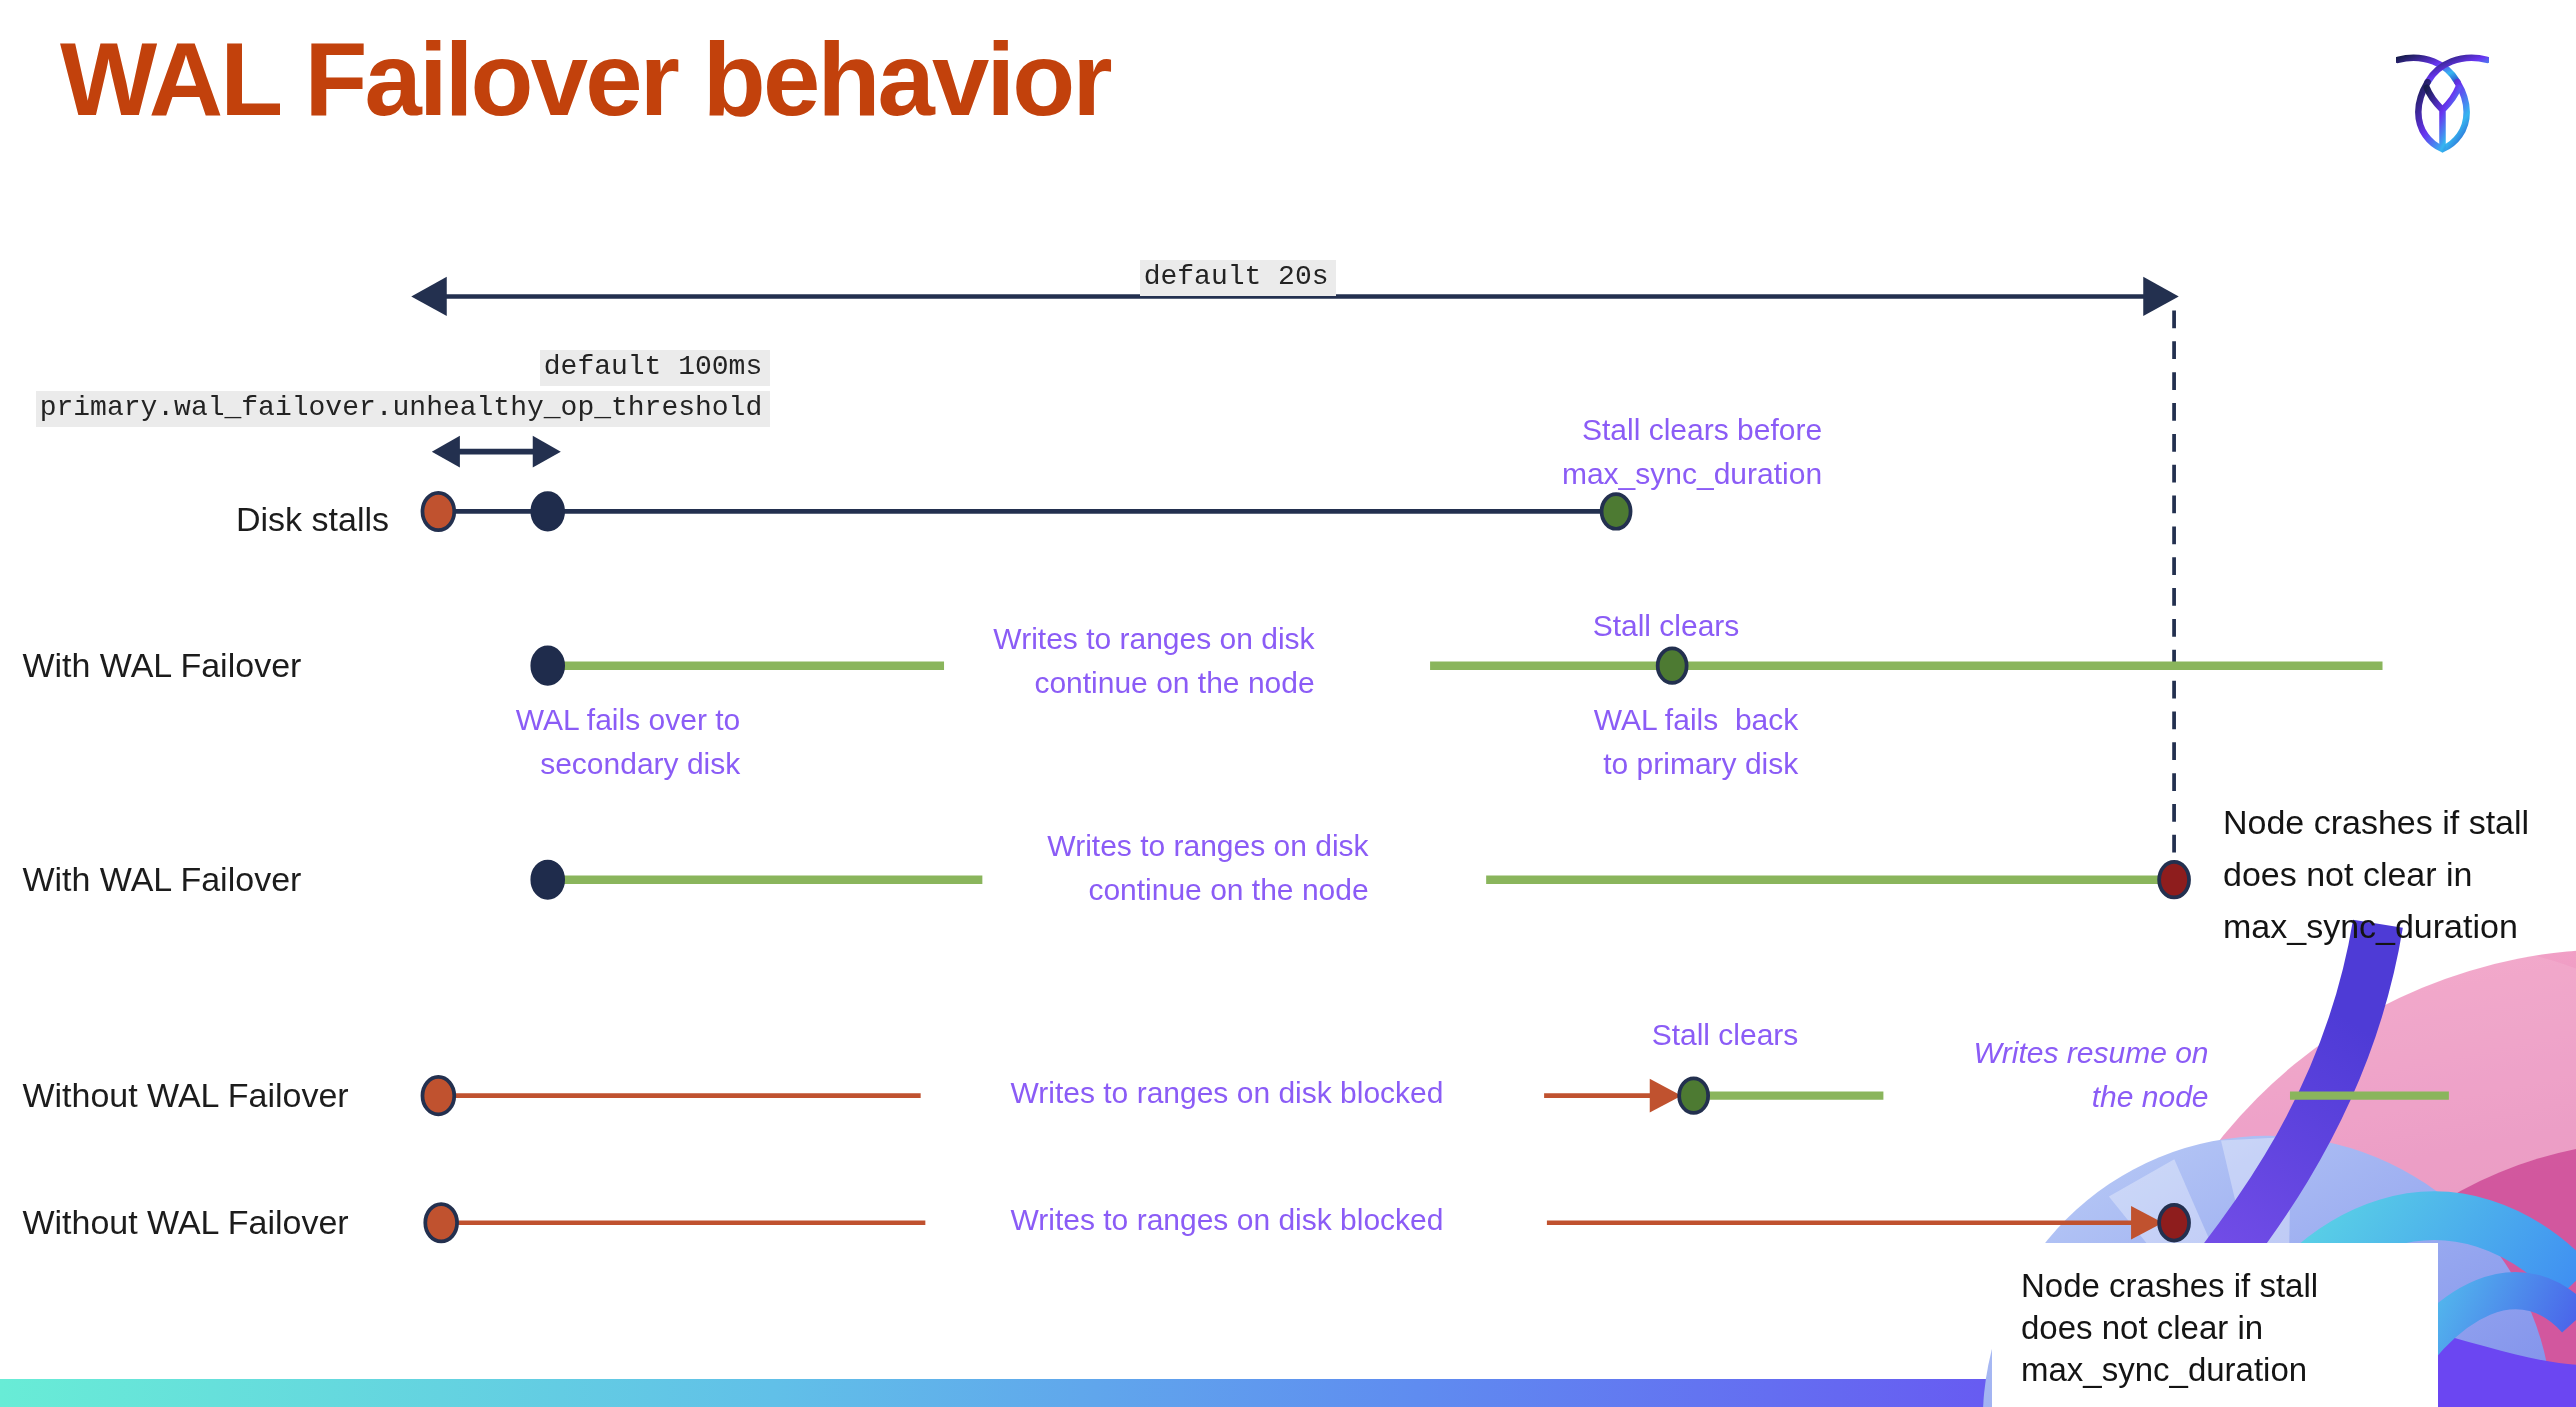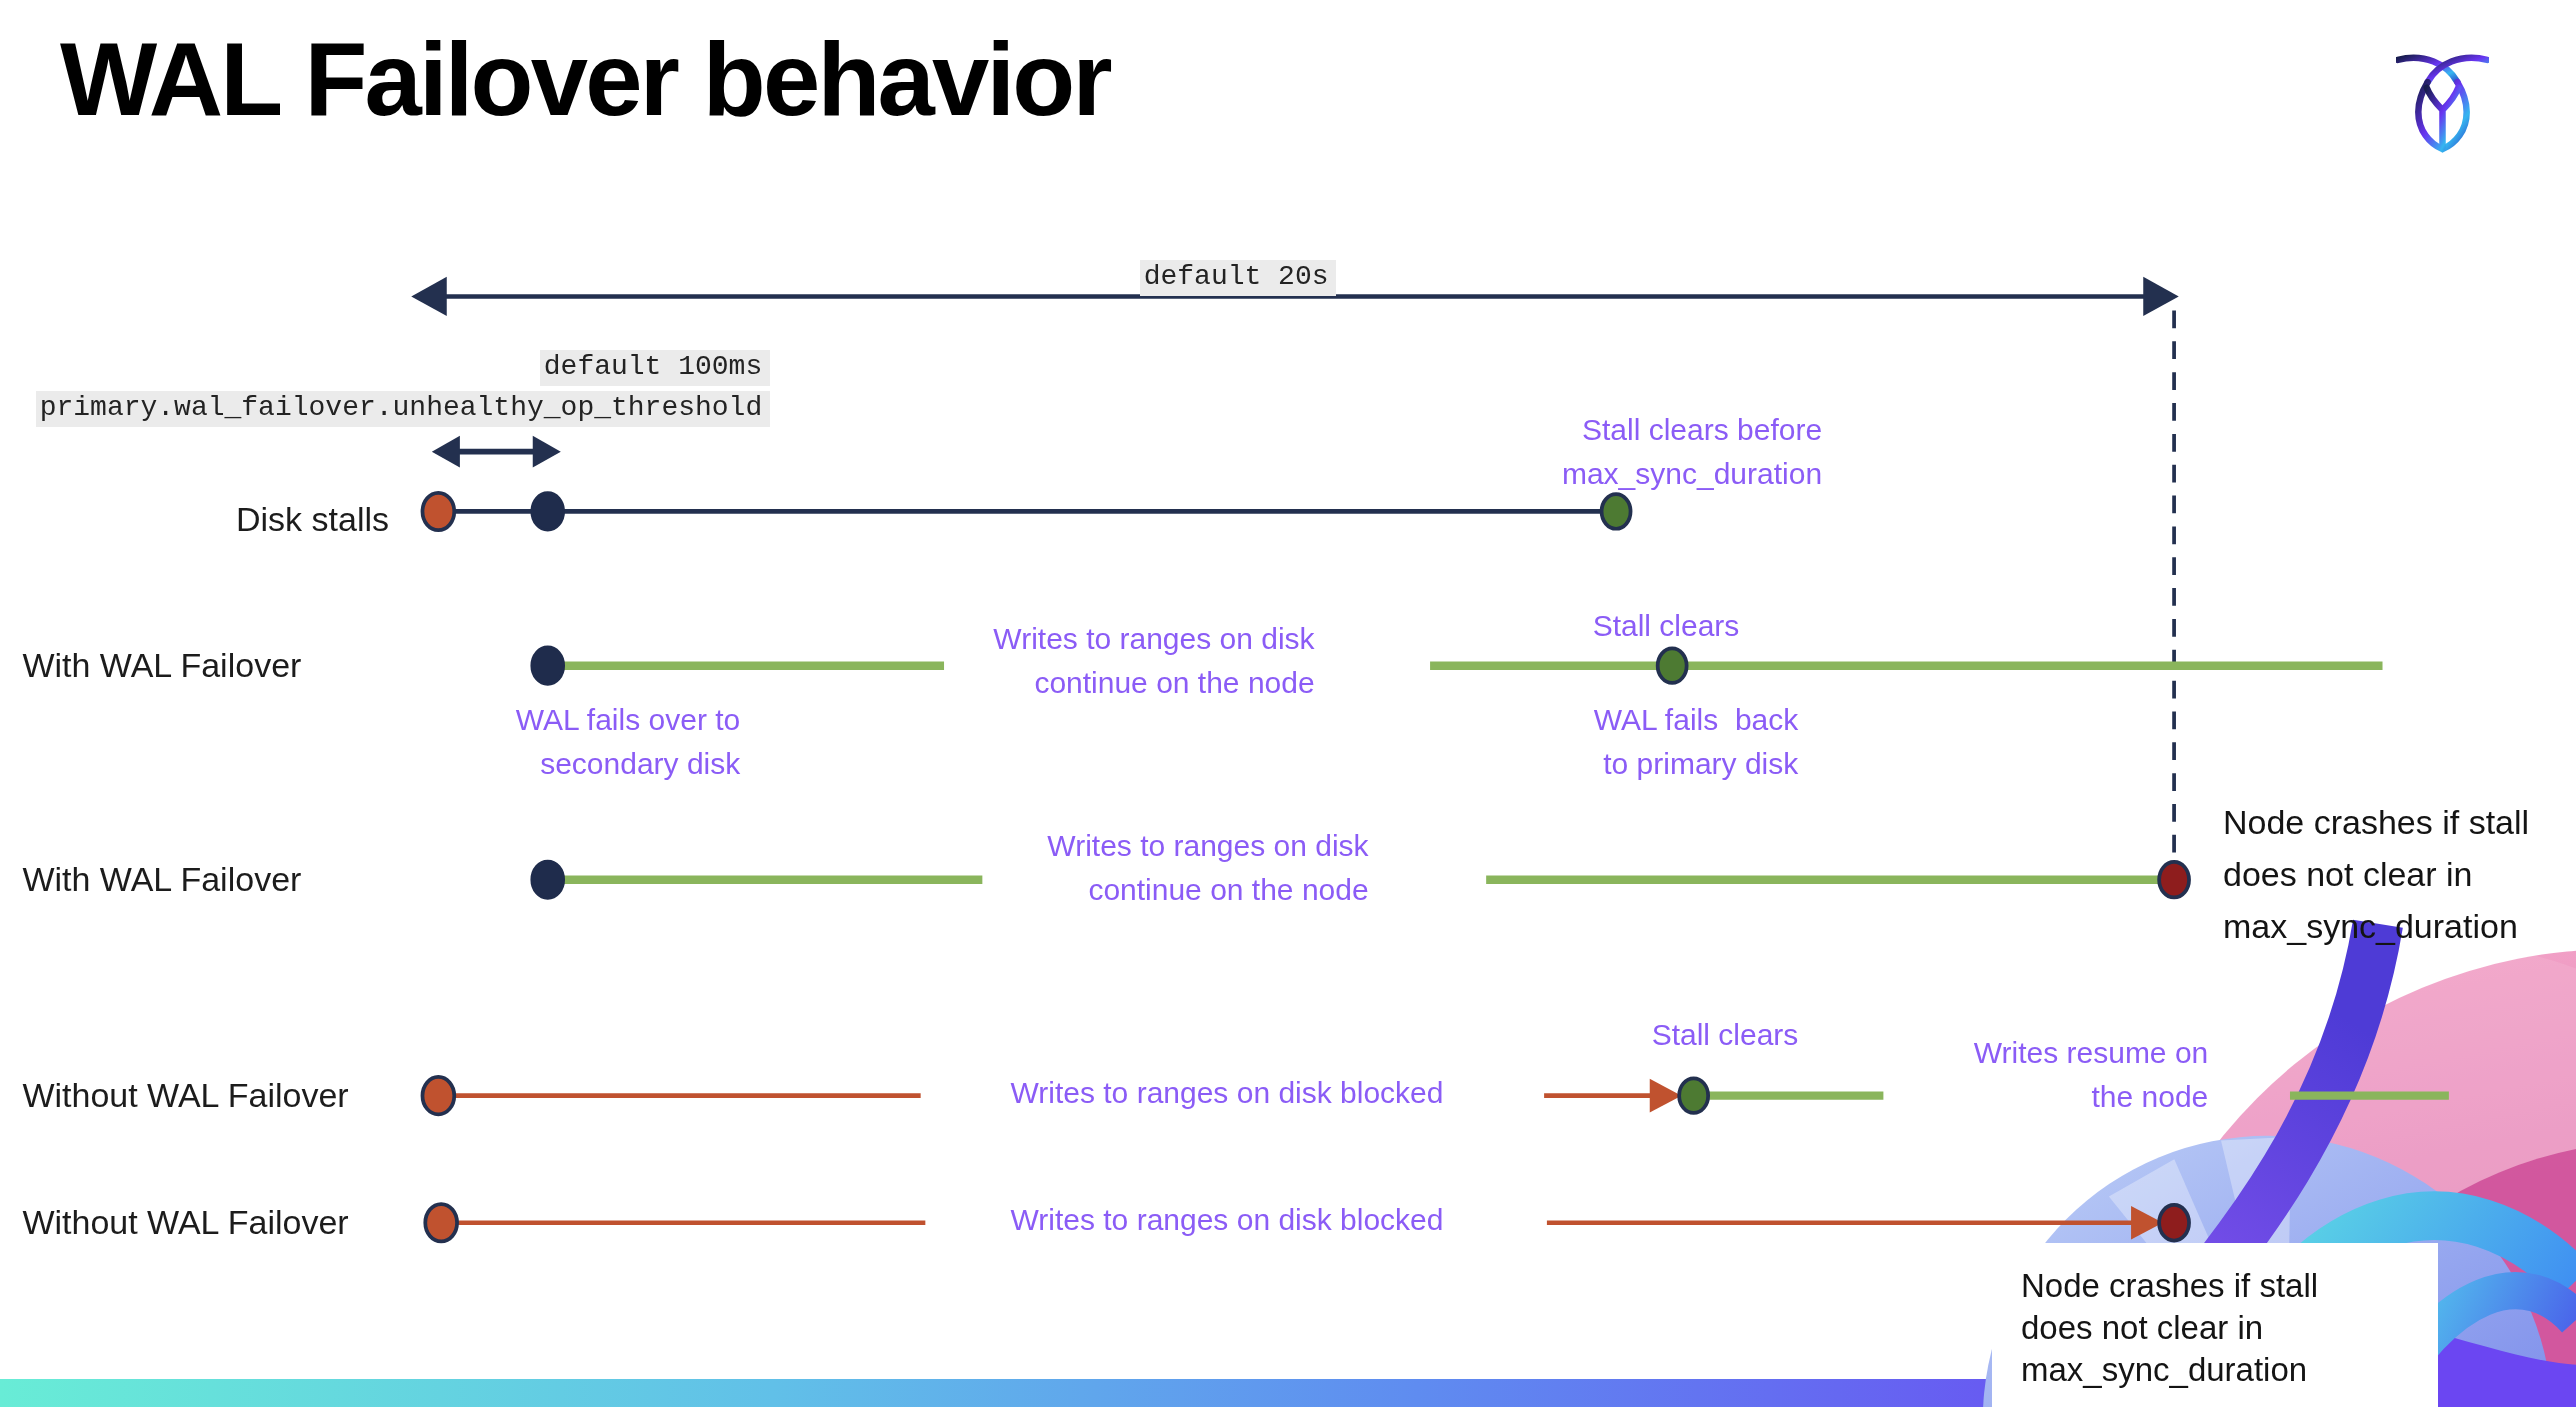--- a/index.html
+++ b/index.html
@@ -2,21 +2,21 @@
 <html style="font-size:15px"><head>
 <meta charset="utf-8">
 <style>
   html,body{margin:0;padding:0;background:#ffffff;}
   .slide{
     position:relative;width:2576px;height:1408px;background:#ffffff;overflow:hidden;
     font-family:"Liberation Sans",sans-serif;color:#111;
   }
   .abs{position:absolute;}
   .title{
-    left:60px;top:20.6px;font-size:103px;font-weight:bold;letter-spacing:-2.8px;color:#000000;z-index:6;
+    left:60px;top:20.6px;font-size:103px;font-weight:bold;letter-spacing:-2.8px;color:#c2410c;z-index:6;
   }
   .mono-label{z-index:6;display:flex;flex-direction:column;align-items:flex-end;gap:5.6px;}
   .mono-label span{
     display:inline-block;background:#ebebeb;color:#232323;
     font-family:"Liberation Mono","DejaVu Sans Mono",monospace;
     font-size:28px;line-height:32px;padding:0.9px 7.5px 2.8px 3.7px;white-space:pre;
   }
   .row-label{font-size:34px;line-height:47px;color:#1c1c1c;z-index:6;white-space:nowrap;}
   .note{font-size:30px;line-height:44px;color:#8b5cf6;z-index:6;text-align:right;transform:translateX(-50%);white-space:nowrap;}
   .note div{white-space:pre;}
@@ -196,21 +196,21 @@
     <div>continue on the node</div>
   </div>
   <div class="abs note-left" style="left:2223px;top:796px;">
     <div>Node crashes if stall</div>
     <div>does not clear in</div>
     <div>max_sync_duration</div>
   </div>
 
   <div class="abs note" style="left:1227px;top:1071px;">Writes to ranges on disk  blocked</div>
   <div class="abs note" style="left:1725px;top:1013px;">Stall clears</div>
-  <div class="abs note" style="left:2091px;top:1031px;">
+  <div class="abs note" style="left:2091px;top:1031px;font-style:italic;">
     <div>Writes resume on</div>
     <div>the node</div>
   </div>
 
   <div class="abs note" style="left:1227px;top:1198px;">Writes to ranges on disk  blocked</div>
 
 </div>
 
 
 </body></html>

